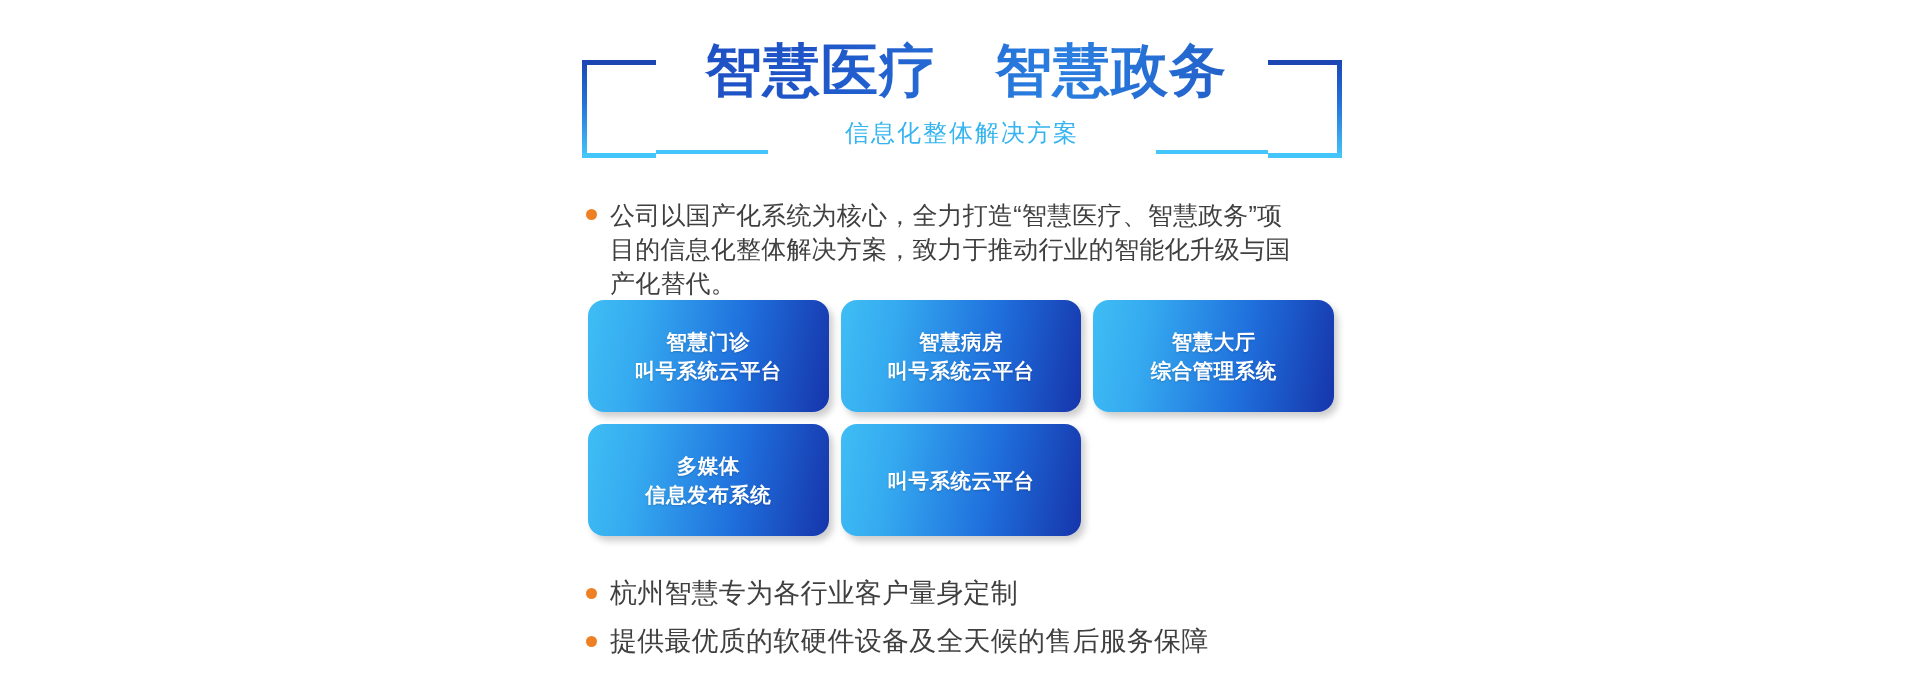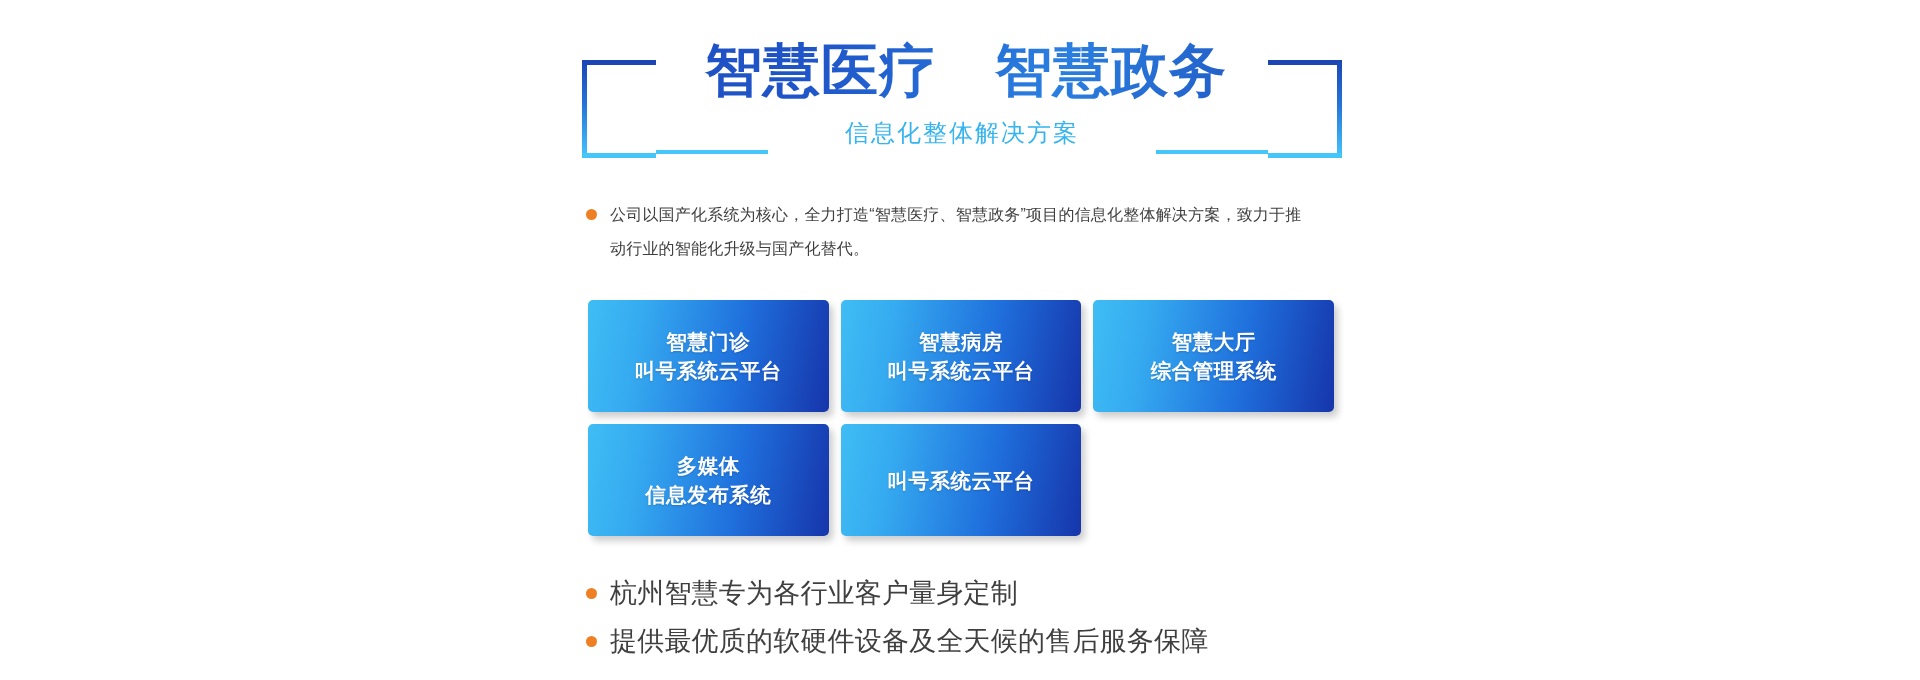--- a/index.html
+++ b/index.html
@@ -127,41 +127,41 @@
   .dot {
     flex: 0 0 auto;
     width: 11px;
     height: 11px;
     border-radius: 50%;
     background: #ee8023;
     margin-top: 11px;
     margin-right: 13px;
   }
   .intro-text {
-    font-size: 16px;
+    font-size: 25px;
     line-height: 34px;
     color: #3f3f3f;
     letter-spacing: 0.2px;
   }
 
   
   .grid {
     position: absolute;
     left: 588px;
     top: 300px;
     width: 746px;
     display: grid;
     grid-template-columns: repeat(3, 1fr);
     grid-auto-rows: 112px;
     column-gap: 12px;
     row-gap: 12px;
   }
   .card {
     position: relative;
-    border-radius: 5px;
+    border-radius: 16px;
     background: linear-gradient(100deg, #3fbdf4 0%, #35aaf0 22%, #1f6fdc 62%, #1635ab 100%);
     box-shadow: 4px 5px 7px rgba(0, 0, 0, 0.20);
     display: flex;
     align-items: center;
     justify-content: center;
     text-align: center;
     color: #ffffff;
     font-weight: 700;
     font-size: 20.5px;
     line-height: 29px;

